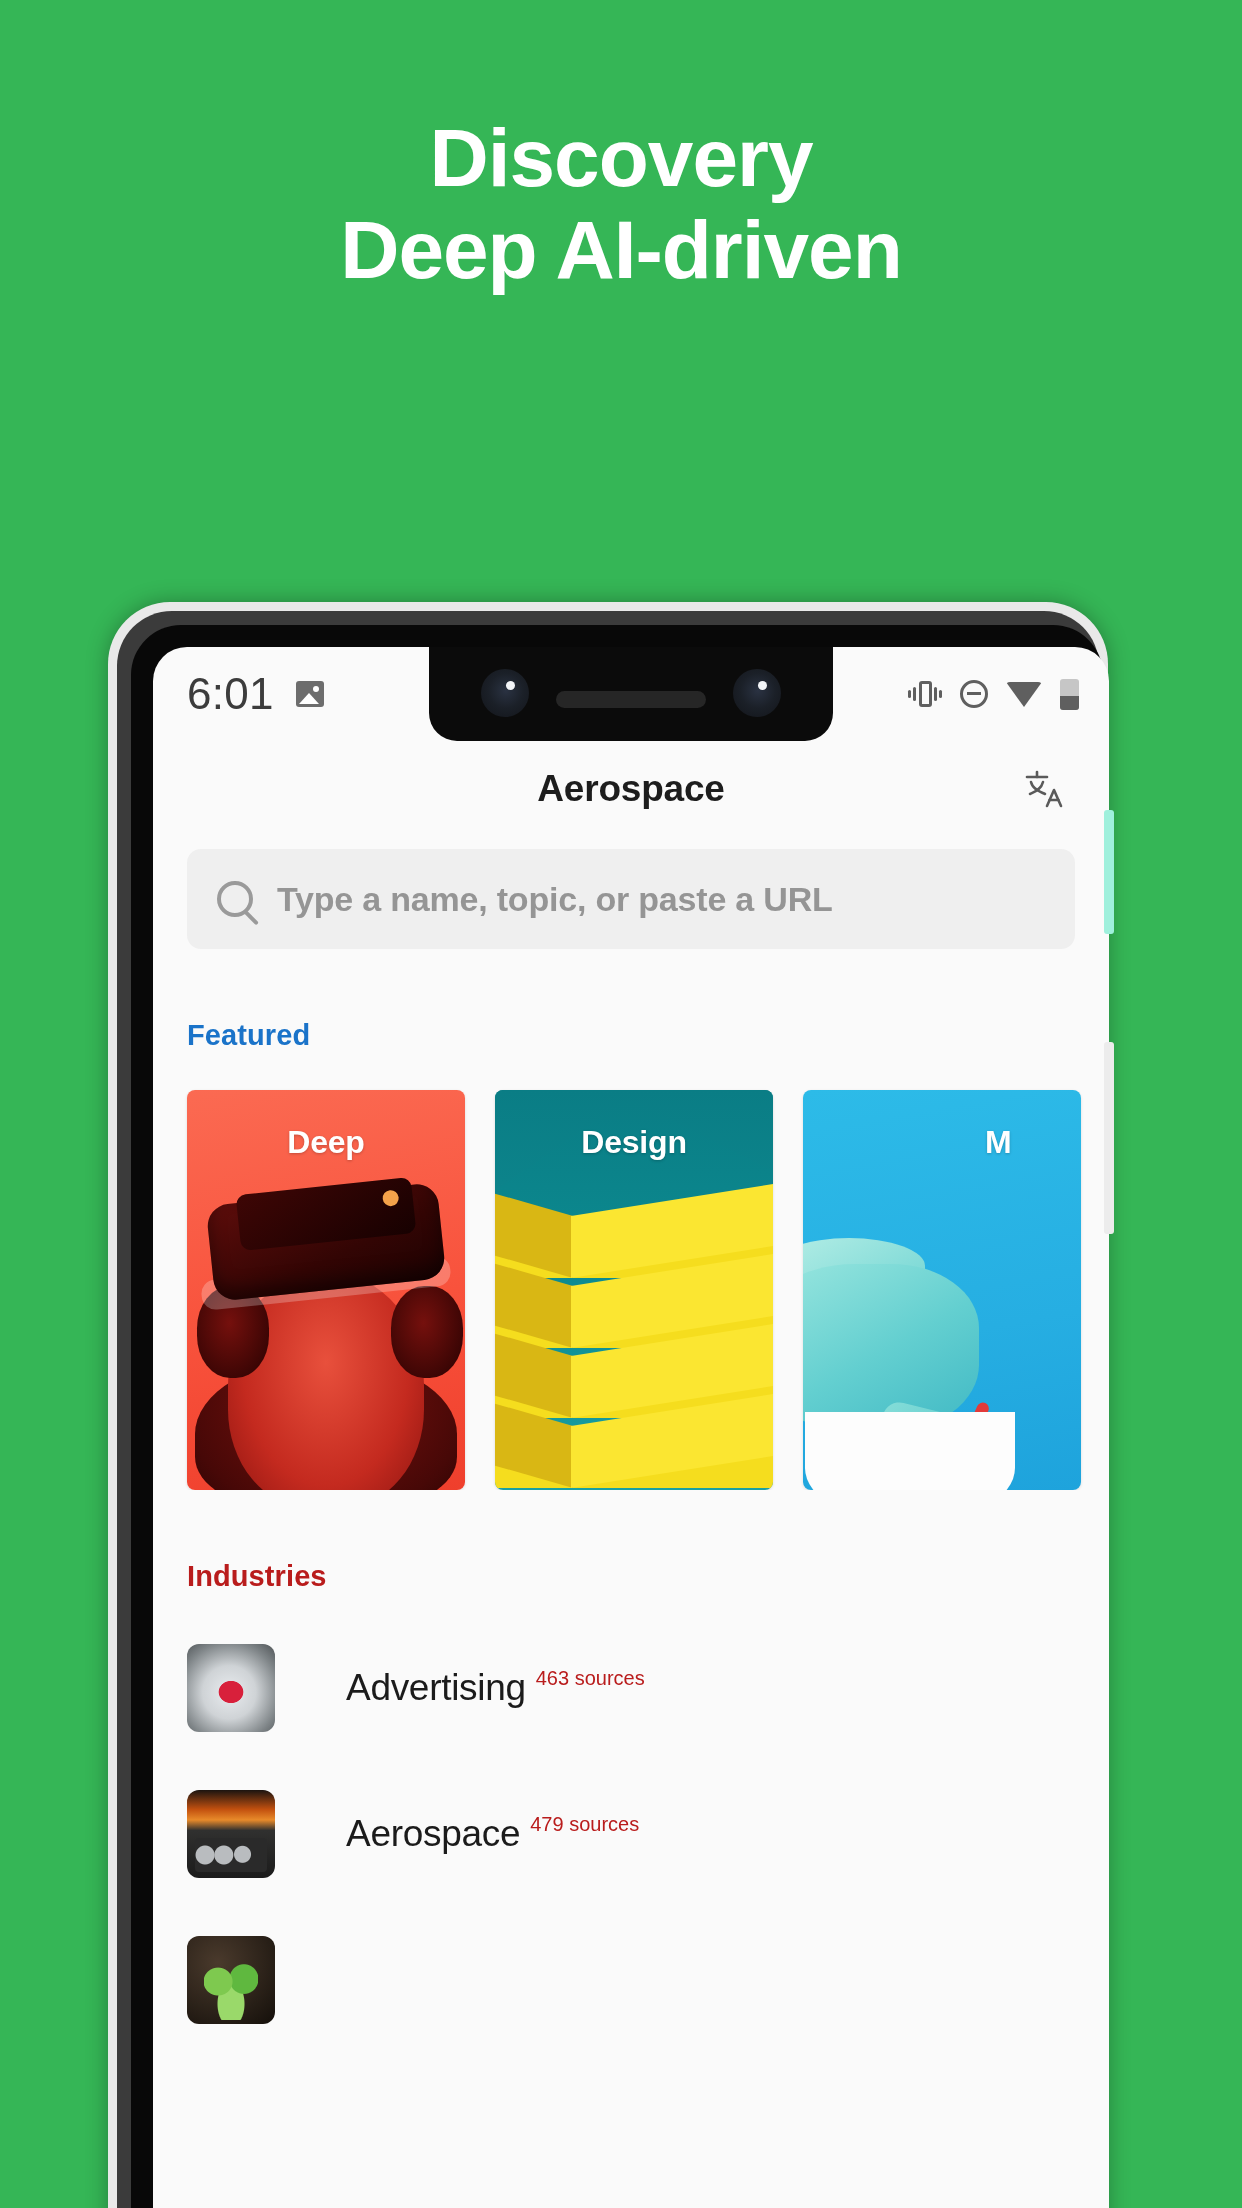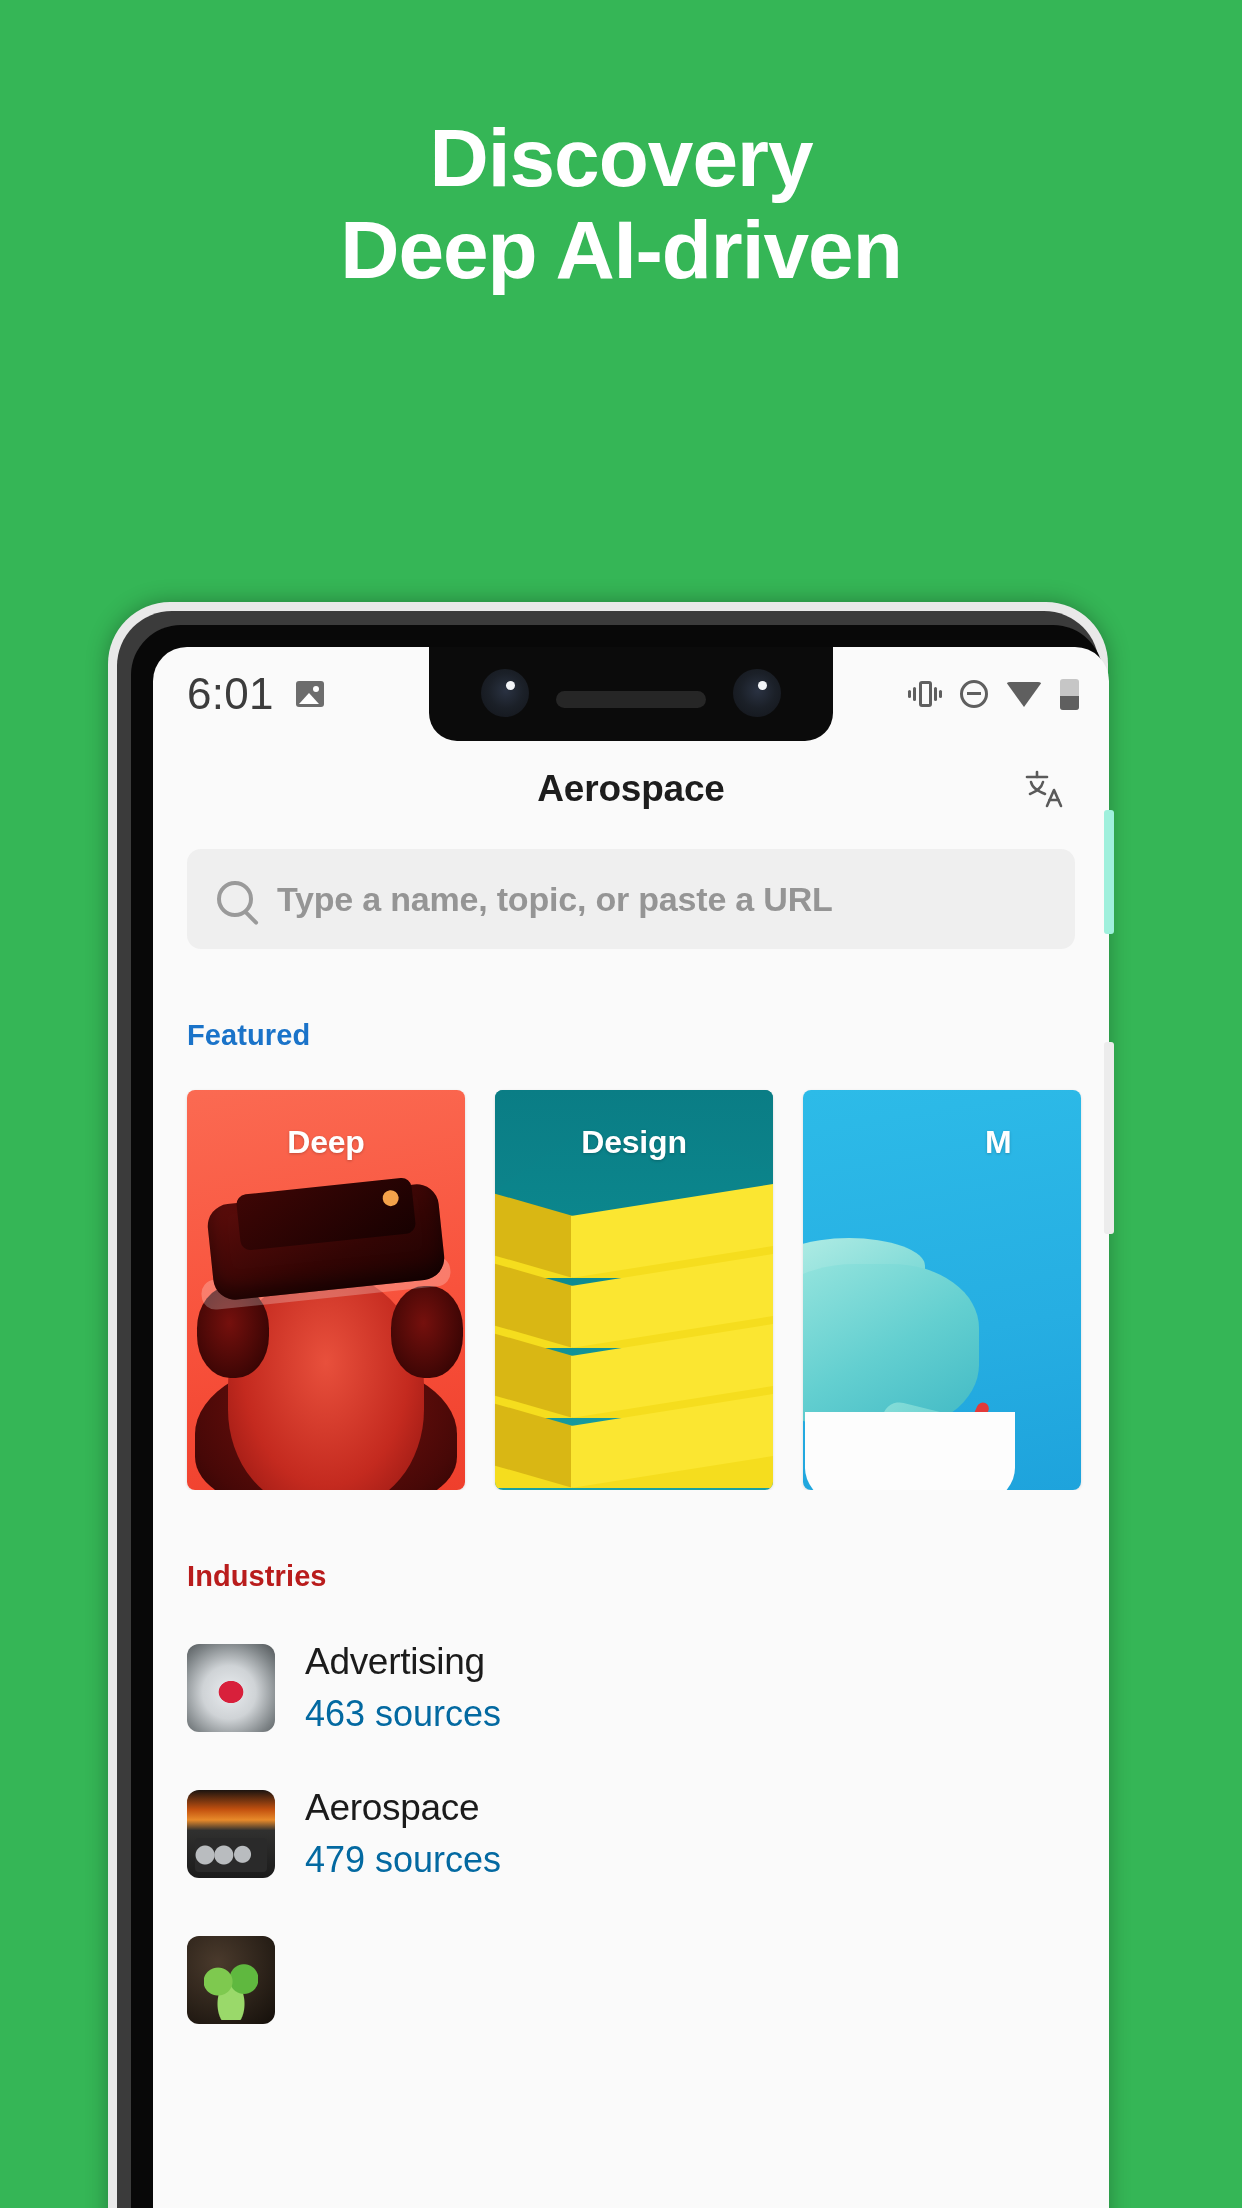--- a/index.html
+++ b/index.html
@@ -469,29 +469,29 @@
     height: 146px;
   }
   .industry-thumb {
     flex: none;
     width: 88px; height: 88px;
     border-radius: 12px;
     overflow: hidden;
     position: relative;
     background: #bcbcbc;
   }
-  .industry-texts { display: flex; flex-direction: column; gap: 10px; }
+  .industry-texts { display: flex; flex-direction: row; gap: 10px; margin-left: 41px; }
   .industry-name {
     font-size: 37px;
     color: #1b1b1b;
     letter-spacing: -0.3px;
   }
   .industry-sources {
-    font-size: 36px;
-    color: #0369a1;
+    font-size: 20px;
+    color: #b91c1c;
   }
 
   
   .thumb-advertising {
     background: radial-gradient(circle at 48% 55%, #e9ecef 0%, #cfd3d6 40%, #7f8588 75%, #4d5255 100%);
   }
   .thumb-advertising::after {
     content: "";
     position: absolute;
     left: 50%; top: 54%;

